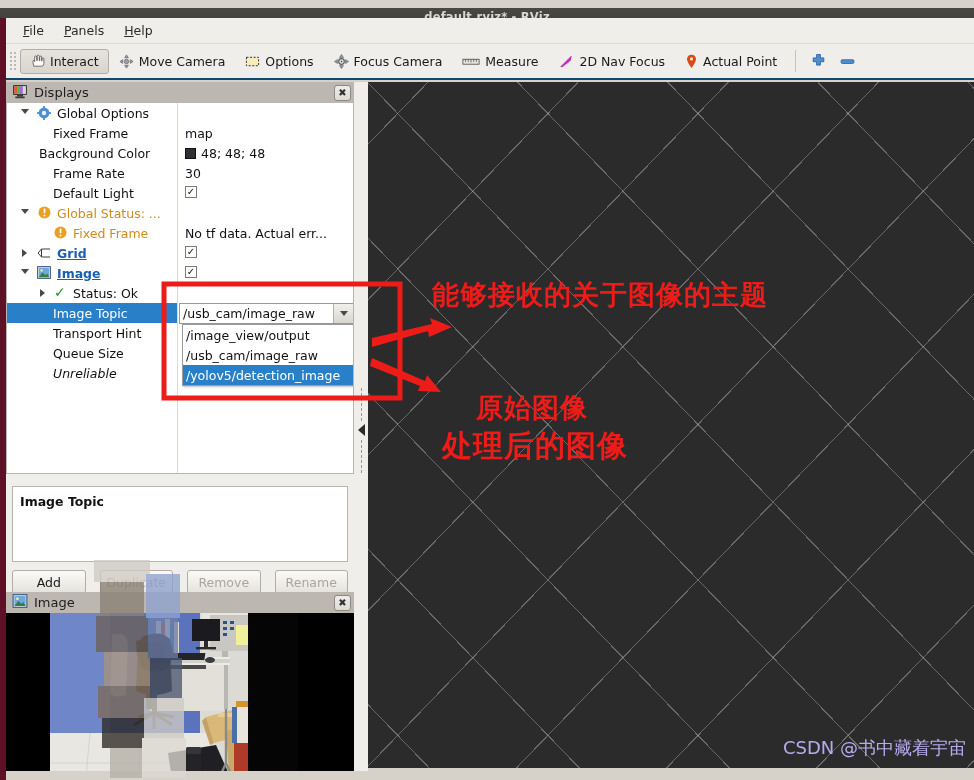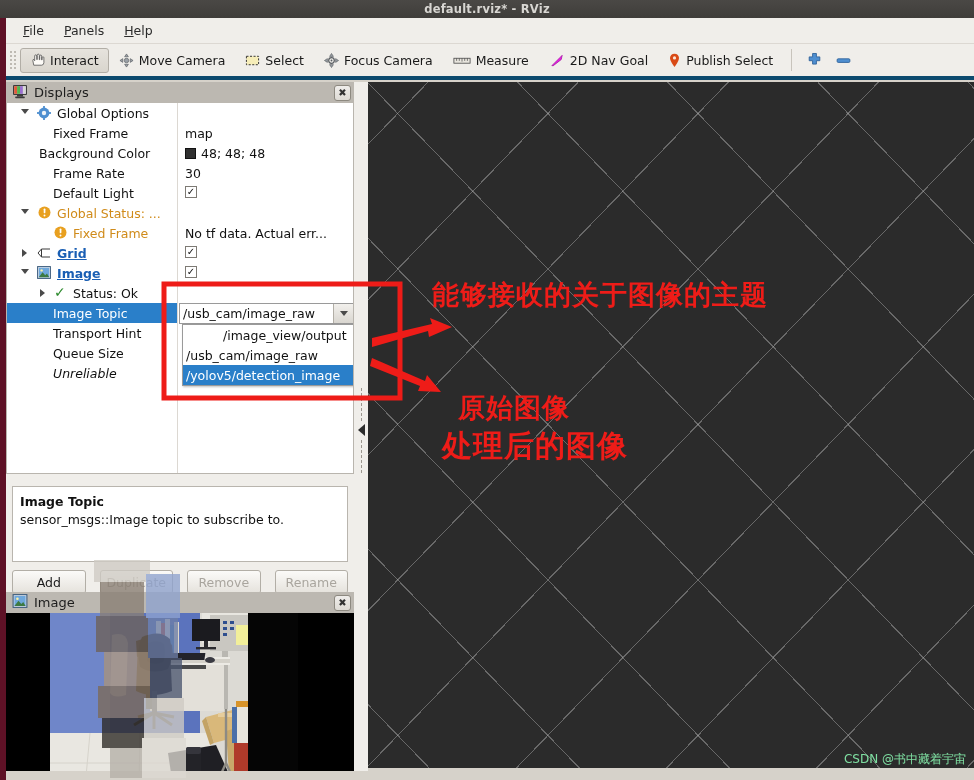--- a/index.html
+++ b/index.html
@@ -5,21 +5,21 @@
   * { box-sizing: border-box; margin:0; padding:0; }
   html,body { width:974px; height:780px; overflow:hidden; }
   body {
     font-family: "DejaVu Sans", "Liberation Sans", sans-serif;
     font-size: 12px;
     background: #d6d2ca;
     position: relative;
   }
   
   #titlebar {
-    position:absolute; left:0; top:0; width:974px; height:18px;
+    position:absolute; left:0; top:8px; width:974px; height:18px;
     background: linear-gradient(to bottom,#4a4845,#3f3d3a);
     color:#d8d6d2; font-size:11.5px; font-weight:bold;
     display:flex; align-items:center; justify-content:center;
     letter-spacing:.2px;
   }
   
   #edge-left {
     position:absolute; left:0; top:18px; width:6px; height:762px;
     background:#5e1126; z-index:30;
   }
@@ -29,21 +29,21 @@
     background:#f0eeea; border-bottom:1px solid #dcd8d2;
     display:flex; align-items:center; padding-left:14px; gap:2px;
   }
   .menu-item {
     padding:3px 9px; font-size:12.5px; color:#2b2b2b; cursor:default;
   }
   .menu-item u { text-decoration:underline; }
   
   #toolbar {
     position:absolute; left:0; top:44px; width:974px; height:36px;
-    background:#f0eeea; border-bottom:4px solid #0c4a6e;
+    background:#f0eeea; border-bottom:2px solid #0c4a6e;
     display:flex; align-items:center; padding-left:8px;
   }
   .grip { width:8px; height:22px; margin-right:4px;
     background-image: radial-gradient(#b8b4ad 1px, transparent 1px);
     background-size:4px 4px; background-position:1px 1px; opacity:.9;}
   .tool {
     display:flex; align-items:center; gap:5px;
     padding:4px 9px; font-size:12.5px; color:#1a1a1a; white-space:nowrap;
     border:1px solid transparent; border-radius:3px; cursor:default;
   }
@@ -146,21 +146,21 @@
     background-image:
       repeating-linear-gradient(46deg, rgba(190,190,190,.42) 0 1px, transparent 1px 108px),
       repeating-linear-gradient(-46deg, rgba(190,190,190,.42) 0 1px, transparent 1px 108px);
   }
   .anno {
     position:absolute; color:#ee1c18; font-weight:bold;
     font-family:"DejaVu Sans","Liberation Sans",sans-serif;
     white-space:nowrap; letter-spacing:1px;
   }
   #watermark {
-    position:absolute; right:8px; bottom:0; color:#86efac; font-size:12px;
+    position:absolute; right:8px; bottom:8px; color:#c4b5fd; font-size:18px;
     opacity:.92; white-space:nowrap;
   }
   
   #annolayer { position:absolute; left:0; top:0; width:974px; height:780px;
     pointer-events:none; z-index:40; }
   
   .ghost { position:absolute; pointer-events:none; }
   .bottombar { position:absolute; left:0; bottom:0; width:974px; height:9px; background:#d6d2ca; }
 </style>
 </head>
@@ -203,21 +203,21 @@
     </span>
     <span>Move Camera</span>
   </div>
 
   <div class="tool">
     <span>
       <svg width="15" height="15" viewBox="0 0 16 16">
         <rect x="1.5" y="3.5" width="13" height="9" fill="#f6edb8" stroke="#2b2b2b" stroke-width="1" stroke-dasharray="2.2 1.6"></rect>
       </svg>
     </span>
-    <span>Select</span>
+    <span>Options</span>
   </div>
 
   <div class="tool">
     <span>
       <svg width="15" height="15" viewBox="0 0 16 16">
         <g fill="#9aa0a6" stroke="#5a5f64" stroke-width=".7">
           <path d="M8 0.5 L10 3.6 H6 Z"></path>
             <path d="M8 15.5 L6 12.4 H10 Z"></path>
           <path d="M0.5 8 L3.6 6 V10 Z"></path>
             <path d="M15.5 8 L12.4 10 V6 Z"></path>
@@ -245,31 +245,31 @@
     <span>Measure</span>
   </div>
 
 
   <div class="tool">
     <span>
       <svg width="16" height="15" viewBox="0 0 16 16">
         <path d="M2.5 13.5 L11 5 L13.5 2.5 L12.5 7 L4 13.5 Z" fill="#e81ce4" stroke="#a213a0" stroke-width=".8"></path>
       </svg>
     </span>
-    <span>2D Nav Goal</span>
+    <span>2D Nav Focus</span>
   </div>
 
   <div class="tool">
     <span>
       <svg width="13" height="15" viewBox="0 0 12 16">
         <path d="M6 .8 C3 .8 1.2 3 1.2 5.4 C1.2 8.6 6 15 6 15 S10.8 8.6 10.8 5.4 C10.8 3 9 .8 6 .8 Z" fill="#d94a16"></path>
         <circle cx="6" cy="5.2" r="1.7" fill="#fbe6d8"></circle>
       </svg>
     </span>
-    <span>Publish Select</span>
+    <span>Actual Point</span>
   </div>
 
   <div class="tsep"></div>
 
   <div class="icon-btn">
     <svg width="17" height="17" viewBox="0 0 16 16">
       <path d="M6.2 1.4h3.6v3.2h3.2v3.6H9.8v3.2H6.2V8.2H3V4.6h3.2z" fill="#4f8fd0" stroke="#2a5f97" stroke-width=".8"></path>
     </svg>
   </div>
   <div class="icon-btn">
@@ -422,29 +422,28 @@
     </div>
 
     <div style="position:absolute;left:172px;top:200px;width:176px;height:21px;background:#fff;border:1px solid #9a9a9a;display:flex;align-items:center;">
       <span style="flex:1;padding-left:3px;font-size:12.5px;color:#111;white-space:nowrap;overflow:hidden;">/usb_cam/image_raw</span>
       <span style="width:21px;height:19px;background:linear-gradient(to bottom,#f2f0ec,#d9d6d0);border-left:1px solid #b2aea6;display:flex;align-items:center;justify-content:center;">
         <span style="width:0;height:0;border-left:4px solid transparent;border-right:4px solid transparent;border-top:5px solid #4a4a4a;"></span>
       </span>
     </div>
 
     <div style="position:absolute;left:175px;top:221px;width:173px;background:#fff;border:1px solid #9a9a9a;box-shadow:1px 1px 2px rgba(0,0,0,.25);">
-      <div style="height:20px;display:flex;align-items:center;padding-left:3px;font-size:12.5px;color:#111;margin-left:37px;">/image_view/output</div>
+      <div style="height:20px;display:flex;align-items:center;padding-left:3px;font-size:12.5px;color:#111;">/image_view/output</div>
       <div style="height:20px;display:flex;align-items:center;padding-left:3px;font-size:12.5px;color:#111;">/usb_cam/image_raw</div>
       <div style="height:20px;display:flex;align-items:center;padding-left:3px;font-size:12.5px;color:#fff;background:#2a7fc9;">/yolov5/detection_image</div>
     </div>
   </div>
 
   <div id="descbox">
     <b>Image Topic</b><br>
-    <span>sensor_msgs::Image topic to subscribe to.</span>
   </div>
 
   <div id="btnrow">
     <div class="btn">Add</div>
     <div class="btn disabled">Duplicate</div>
     <div class="btn disabled">Remove</div>
     <div class="btn disabled">Rename</div>
   </div>
 
   <div id="imgdock">
@@ -572,21 +571,21 @@
   <div class="handle">
     <div class="dots"></div>
     <div class="tri-left"></div>
     <div class="dots"></div>
   </div>
 </div>
 
 <div id="view3d">
   <div id="grid"></div>
   <div class="anno" style="left:64px;top:195px;font-size:27px;">能够接收的关于图像的主题</div>
-  <div class="anno" style="left:90px;top:308px;font-size:27px;">原始图像</div>
+  <div class="anno" style="left:108px;top:308px;font-size:27px;">原始图像</div>
   <div class="anno" style="left:74px;top:344px;font-size:30px;">处理后的图像</div>
   <div id="watermark">CSDN @书中藏着宇宙</div>
 </div>
 
 <div id="annolayer">
   <svg width="974" height="780" style="position:absolute;left:0;top:0;">
 
     <rect x="164" y="284" width="236" height="114" fill="none" stroke="#ee1c18" stroke-width="5"></rect>
 
     <path d="M372 338 L432 324 L430 318 L452 327 L429 337 L428 331 L372 347 Z" fill="#ee1c18"></path>

